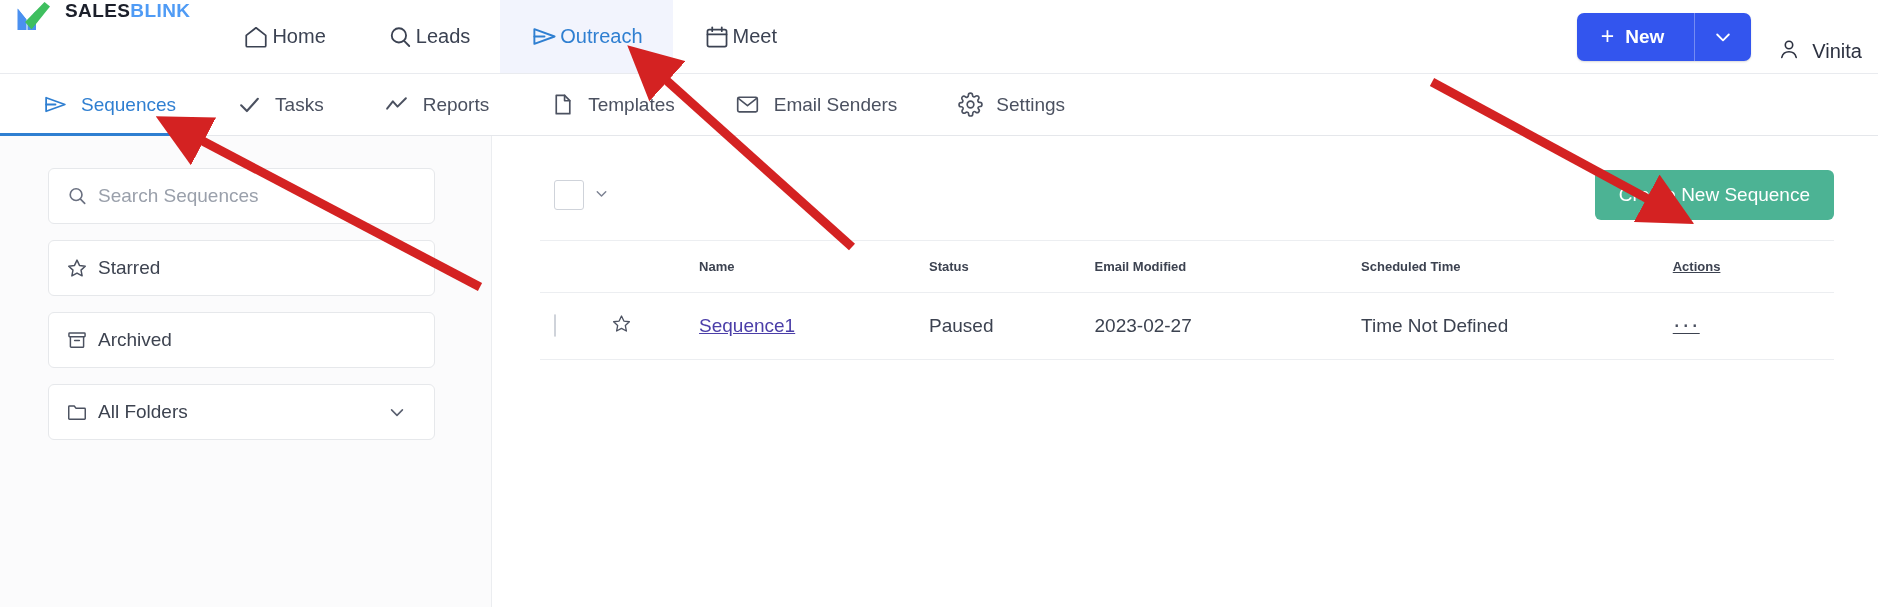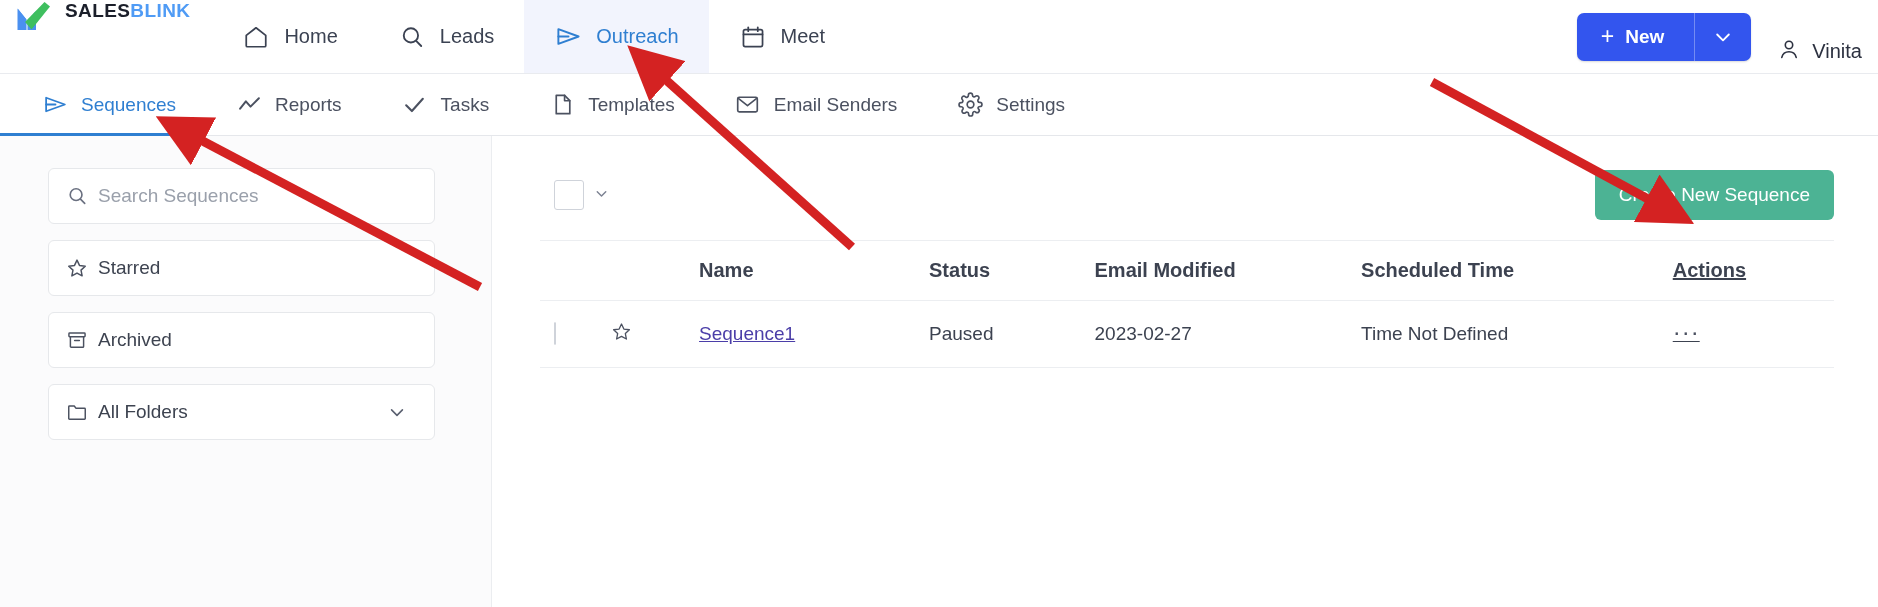--- a/index.html
+++ b/index.html
@@ -24,21 +24,21 @@
     display: flex; 
     padding: 0 22px 0 16px;
     gap: 9px;
   }
   .logo-mark { width: 40px; height: 32px; position: relative; flex: none; }
   .logo-text { font-size: 19px; font-weight: 800; letter-spacing: 0.4px; white-space: nowrap;}
   .logo-sales { color: #1b1f2a; }
   .logo-blink { color: #4f9bf5; }
 
   .topitem {
-    display: flex; align-items: center; gap: 14px;
+    display: flex; align-items: center; gap: 2px;
     padding: 0 30px;
     font-size: 20px; color: #3b4252;
     cursor: pointer;
     position: relative;
   }
   .topitem .ic { display: flex; align-items: center; justify-content: center; width: 28px; height: 28px; }
   .topitem.active { background: #f2f4fd; color: #2f7fd1; }
   .topitem.active .ic svg { stroke: #2f7fd1; }
 
   .topnav-right {
@@ -136,21 +136,21 @@
     font-size: 19px;
     border-radius: 6px;
     padding: 14px 24px;
     cursor: pointer;
     white-space: nowrap;
   }
 
   .table { width: 100%; border-collapse: collapse; margin-top: 6px; }
   .table thead th {
     text-align: left;
-    font-size: 20px; font-weight: 700; color: #3c4250;
+    font-size: 13px; font-weight: 700; color: #3c4250;
     padding: 18px 0 18px 0;
     border-top: 1px solid #eceef1;
     border-bottom: 1px solid #eceef1;
     background: #fff;
   }
   .table tbody td {
     font-size: 19px; color: #3c4250;
     padding: 20px 0;
     border-bottom: 1px solid #eceef1;
     background: #fff;
@@ -264,34 +264,34 @@
         <svg width="25" height="25" viewBox="0 0 24 24" fill="none" stroke="#2f7fd1" stroke-width="1.7" stroke-linecap="round" stroke-linejoin="round">
           <path d="M3 5.5 L21 12 L3 18.5 Z"></path>
             <path d="M3 12 H12"></path>
         </svg>
       </span>
       <span>Sequences</span>
     </div>
 
     <div class="subitem">
       <span class="ic">
+        <svg width="25" height="25" viewBox="0 0 24 24" fill="none" stroke="#4b5160" stroke-width="2" stroke-linecap="round" stroke-linejoin="round">
+            <path d="M4 12.8 L9.5 18.3 L20 6.5"></path>
+          </svg>
+      </span>
+      <span>Tasks</span>
+    </div>
+
+    <div class="subitem">
+      <span class="ic">
         <svg width="25" height="25" viewBox="0 0 24 24" fill="none" stroke="#4b5160" stroke-width="1.9" stroke-linecap="round" stroke-linejoin="round">
             <path d="M3 16 L8.5 9 L13 14 L21 6"></path>
           </svg>
       </span>
       <span>Reports</span>
-    </div>
-
-    <div class="subitem">
-      <span class="ic">
-        <svg width="25" height="25" viewBox="0 0 24 24" fill="none" stroke="#4b5160" stroke-width="2" stroke-linecap="round" stroke-linejoin="round">
-            <path d="M4 12.8 L9.5 18.3 L20 6.5"></path>
-          </svg>
-      </span>
-      <span>Tasks</span>
     </div>
 
     <div class="subitem">
       <span class="ic">
         <svg width="25" height="25" viewBox="0 0 24 24" fill="none" stroke="#4b5160" stroke-width="1.6" stroke-linecap="round" stroke-linejoin="round">
           <path d="M6 3.2 H14 L19 8.2 V20.8 H6 Z"></path>
             <path d="M14 3.2 V8.4 H19"></path>
         </svg>
       </span>
       <span>Templates</span>

